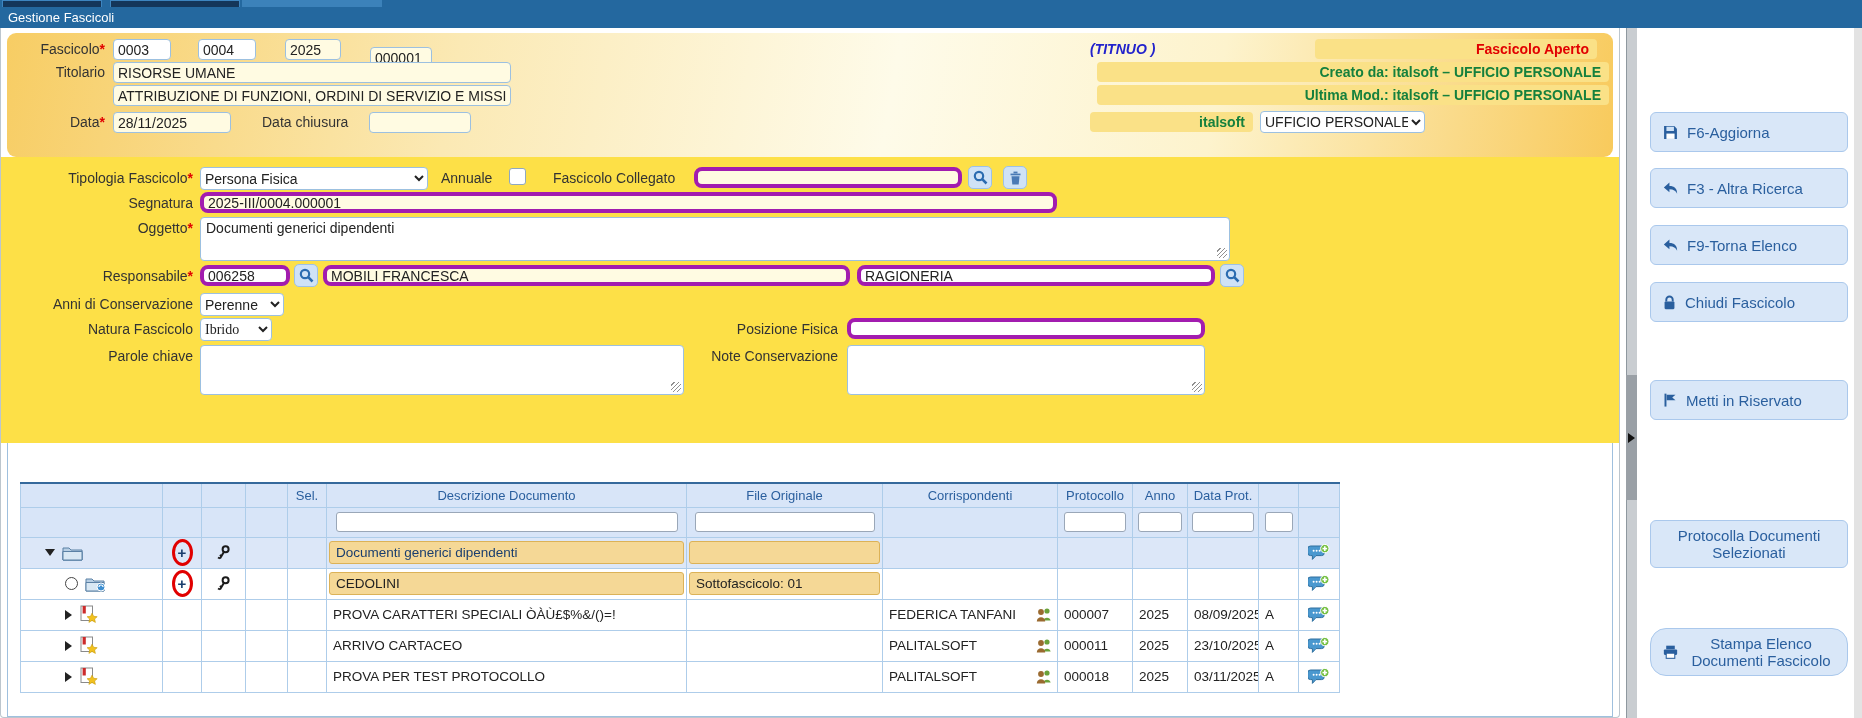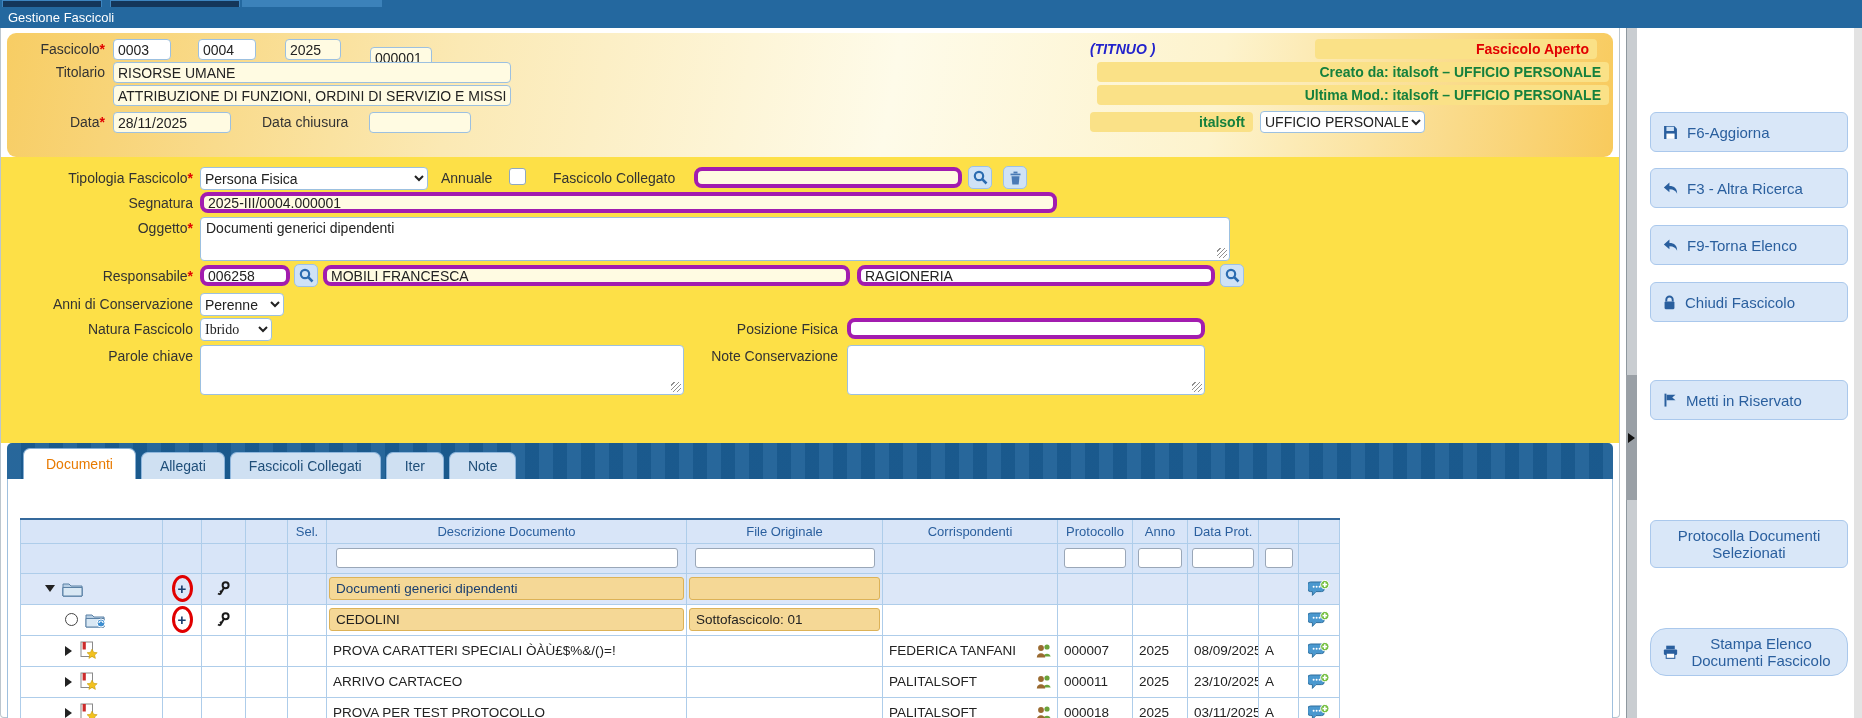--- a/index.html
+++ b/index.html
@@ -210,37 +210,20 @@
         <input class="fld" style="left: 846px; top: 161px; width: 358px;">
 
         <span class="flab" style="top:191px;">Parole chiave</span>
         <textarea class="ftext" style="left: 199px; top: 188px; width: 484px; height: 50px;"></textarea>
         <span class="grip" style="left:670px; top:225px;"></span>
         <span style="position:absolute; left:637px; top:191px; width:200px; text-align:right;">Note Conservazione</span>
         <textarea class="ftext" style="left: 846px; top: 188px; width: 358px; height: 50px;"></textarea>
         <span class="grip" style="left:1191px; top:225px;"></span>
       </div>
 
-      <div class="tab-bar">
-        <div class="tab active">
-            <span>Documenti</span>
-          </div>
-        <div class="tab">
-            <span>Allegati</span>
-          </div>
-        <div class="tab">
-            <span>Fascicoli Collegati</span>
-          </div>
-        <div class="tab">
-            <span>Iter</span>
-          </div>
-        <div class="tab">
-            <span>Note</span>
-          </div>
-      </div>
 
       <div class="tab-content">
         <div class="elenco-bar">
             <span>Elenco Documenti</span>
           </div>
 
         <table class="docs">
           <colgroup>
             <col style="width:142px">
               <col style="width:39px">

